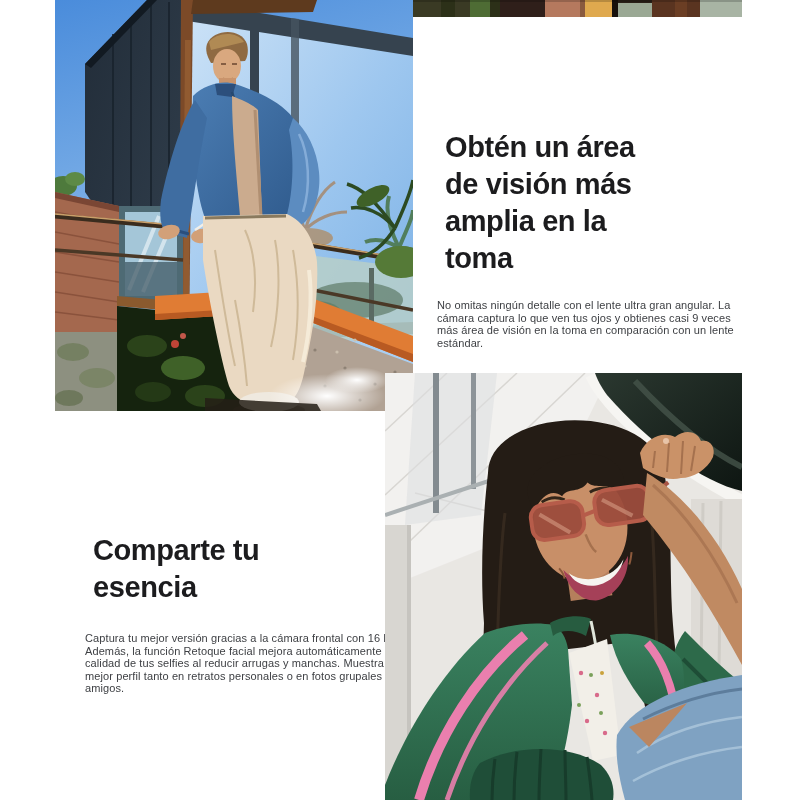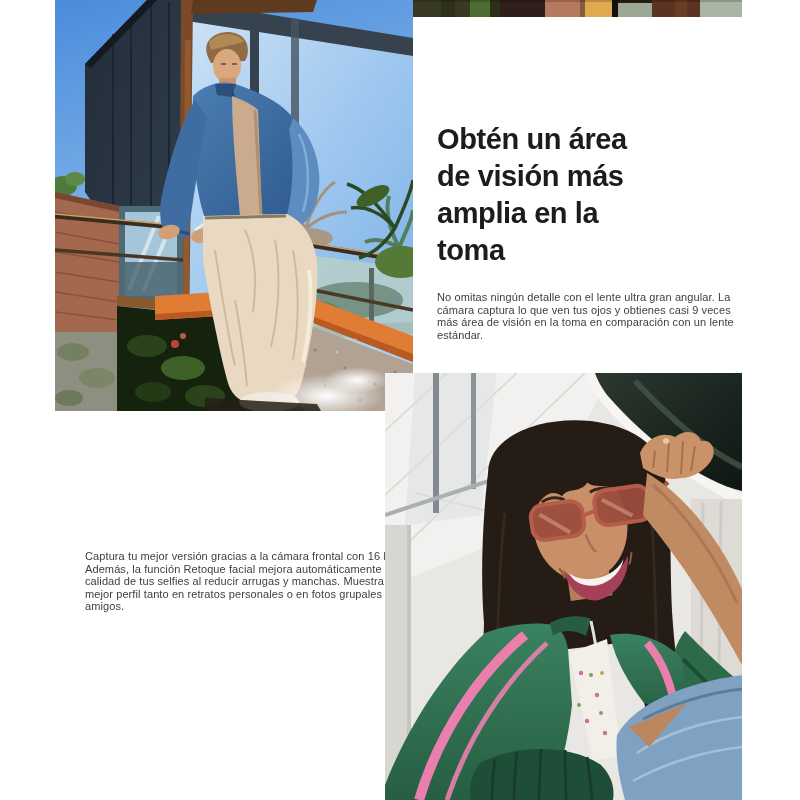--- a/index.html
+++ b/index.html
@@ -10,21 +10,21 @@
   .abs{position:absolute;}
   .photo{overflow:hidden;display:block;}
   .photo svg{display:block;}
   .headline{
     font-weight:800;
     font-size:29px;
     line-height:37px;
     letter-spacing:-0.4px;
     color:#1c1c1e;
     white-space:pre-line;
-    margin:0;
+    margin:8px;
   }
   .bodycopy{
     font-weight:400;
     font-size:11px;
     line-height:12.6px;
     letter-spacing:0.1px;
     color:#3e4044;
     margin:22px 0 0 0;
   }
   #section-wide-angle{left:437px;top:121px;width:303px;}
@@ -232,20 +232,22 @@
 
 <section class="abs" id="section-wide-angle">
   <h2 class="headline">Obtén un área
 de visión más
 amplia en la
 toma</h2>
   <p class="bodycopy">No omitas ningún detalle con el lente ultra gran angular. La cámara captura lo que ven tus ojos y obtienes casi 9 veces más área de visión en la toma en comparación con un lente estándar.</p>
 </section>
 
 <section class="abs" id="section-selfie">
+  <h2 class="headline">Comparte tu
+esencia</h2>
   <p class="bodycopy" style="margin-top:26px">Captura tu mejor versión gracias a la cámara frontal con 16 MP. Además, la función Retoque facial mejora automáticamente la calidad de tus selfies al reducir arrugas y manchas. Muestra tu mejor perfil tanto en retratos personales o en fotos grupales con amigos.</p>
 </section>
 
 <span class="abs photo" id="photo-selfie">
 <svg width="357" height="427" viewBox="0 0 357 427" xmlns="http://www.w3.org/2000/svg">
   <defs>
     <linearGradient id="darkcurve" x1="0" y1="0" x2="1" y2="1">
       <stop offset="0" stop-color="#2b3830"></stop>
           <stop offset="1" stop-color="#0e1612"></stop>
     </linearGradient>

